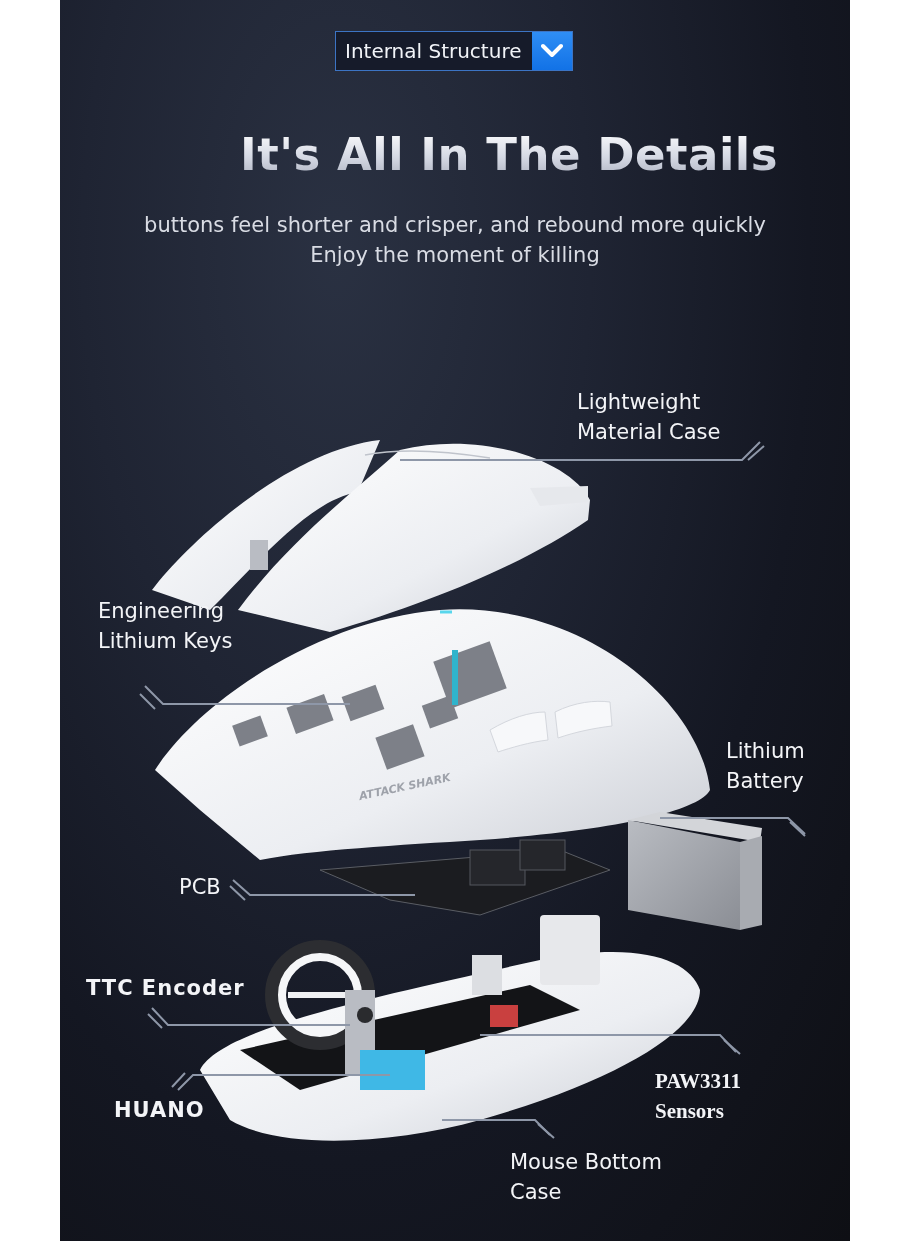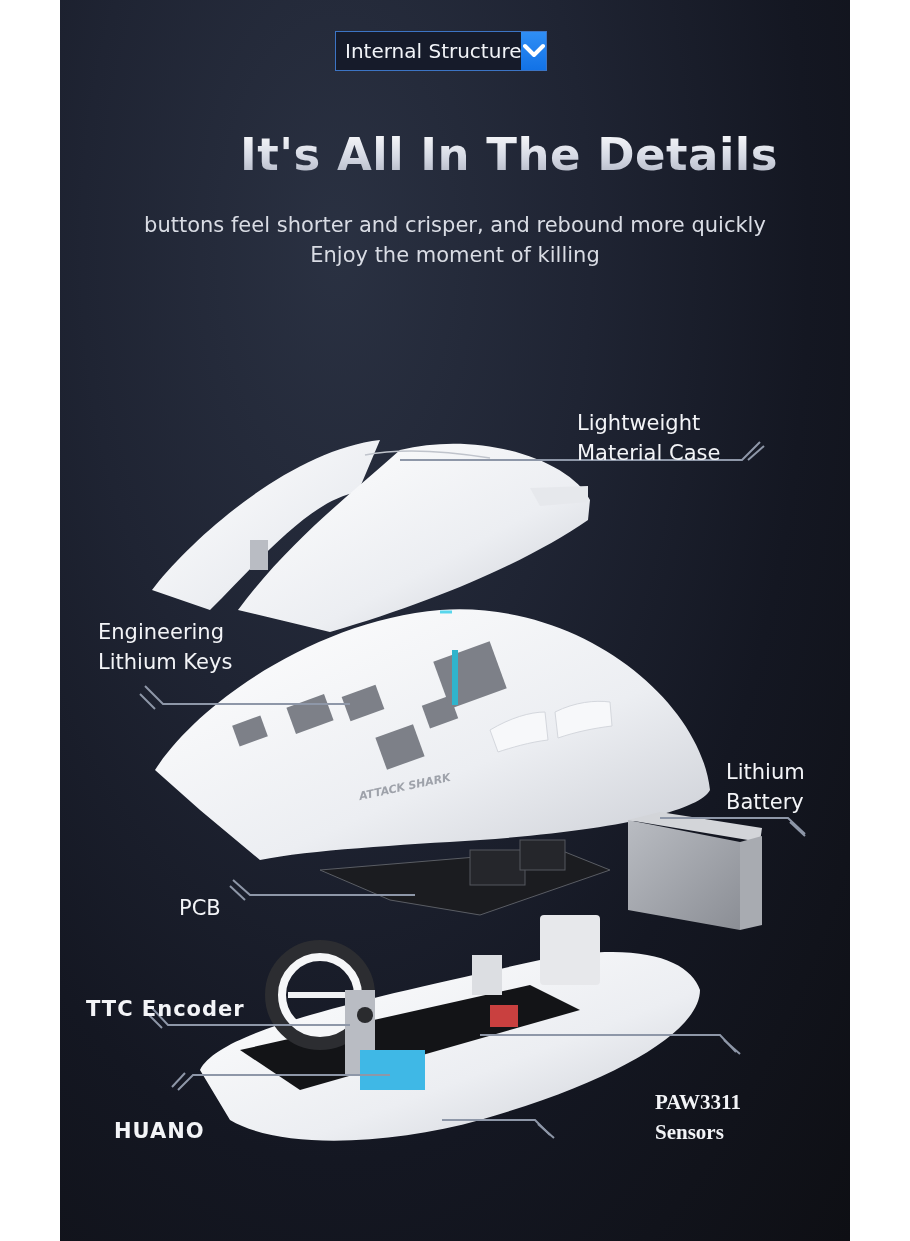--- a/index.html
+++ b/index.html
@@ -3,38 +3,38 @@
 <meta charset="utf-8">
 <style>
   html, body { margin: 0; padding: 0; background: #ffffff; }
   body { width: 910px; height: 1241px; position: relative; overflow: hidden; font-family: "DejaVu Sans", sans-serif; }
   .panel {
     position: absolute; left: 60px; top: 0; width: 790px; height: 1241px;
     background: radial-gradient(ellipse at 35% 20%, #2a3142 0%, #1f2433 35%, #141722 65%, #0e0f14 100%);
     overflow: hidden;
   }
   .badge {
-    position: absolute; left: 275px; top: 31px; height: 40px; width: 212px;
+    position: absolute; left: 275px; top: 31px; height: 40px; width: 238px;
     border: 1px solid #3c74c4; background: #161b2a; display: flex; align-items: stretch; box-sizing: border-box;
   }
   .badge-label { flex: 1; color: #f2f4f8; font-size: 20px; line-height: 38px; padding-left: 9px; white-space: nowrap; }
   .badge-btn { width: 40px; background: linear-gradient(180deg, #2f8ef5, #1272e6); display: flex; align-items: center; justify-content: center; }
   .title {
     position: absolute; left: 0; width: 898px; top: 128px; text-align: center;
     font-size: 45px; font-weight: bold; letter-spacing: 0.5px;
     color: #e3e6ef;
     background: linear-gradient(180deg, #ffffff 0%, #d5d9e4 55%, #a9aebd 100%);
     -webkit-background-clip: text; background-clip: text; -webkit-text-fill-color: transparent;
   }
   .subtitle {
     position: absolute; left: 0; width: 790px; top: 210px; text-align: center;
     color: #d9dce4; font-size: 21px; line-height: 30px;
   }
   .subtitle div { white-space: nowrap; }
-  .label { position: absolute; color: #f3f4f7; font-size: 21px; line-height: 30px; white-space: nowrap; margin-top: 21px; }
+  .label { position: absolute; color: #f3f4f7; font-size: 21px; line-height: 30px; white-space: nowrap; }
   .label.bold { font-weight: bold; letter-spacing: 1px; }
   svg.art { position: absolute; left: 0; top: 0; }
 </style>
 </head>
 <body>
 
 <div class="panel">
 
   <svg class="art" width="790" height="1241" viewBox="0 0 790 1241">
     <defs>
@@ -172,14 +172,18 @@
 
   <div class="label bold" style="left:54px; top:1095px;">
     <div>HUANO</div>
   </div>
 
   <div class="label bold" style="left:595px; top:1066px; letter-spacing:0;font-family:Liberation Serif, serif;">
     <div>PAW3311</div>
     <div>Sensors</div>
   </div>
 
+  <div class="label" style="left:450px; top:1147px;">
+    <div>Mouse Bottom</div>
+    <div>Case</div>
+  </div>
 
 </div>
 
 </body></html>

